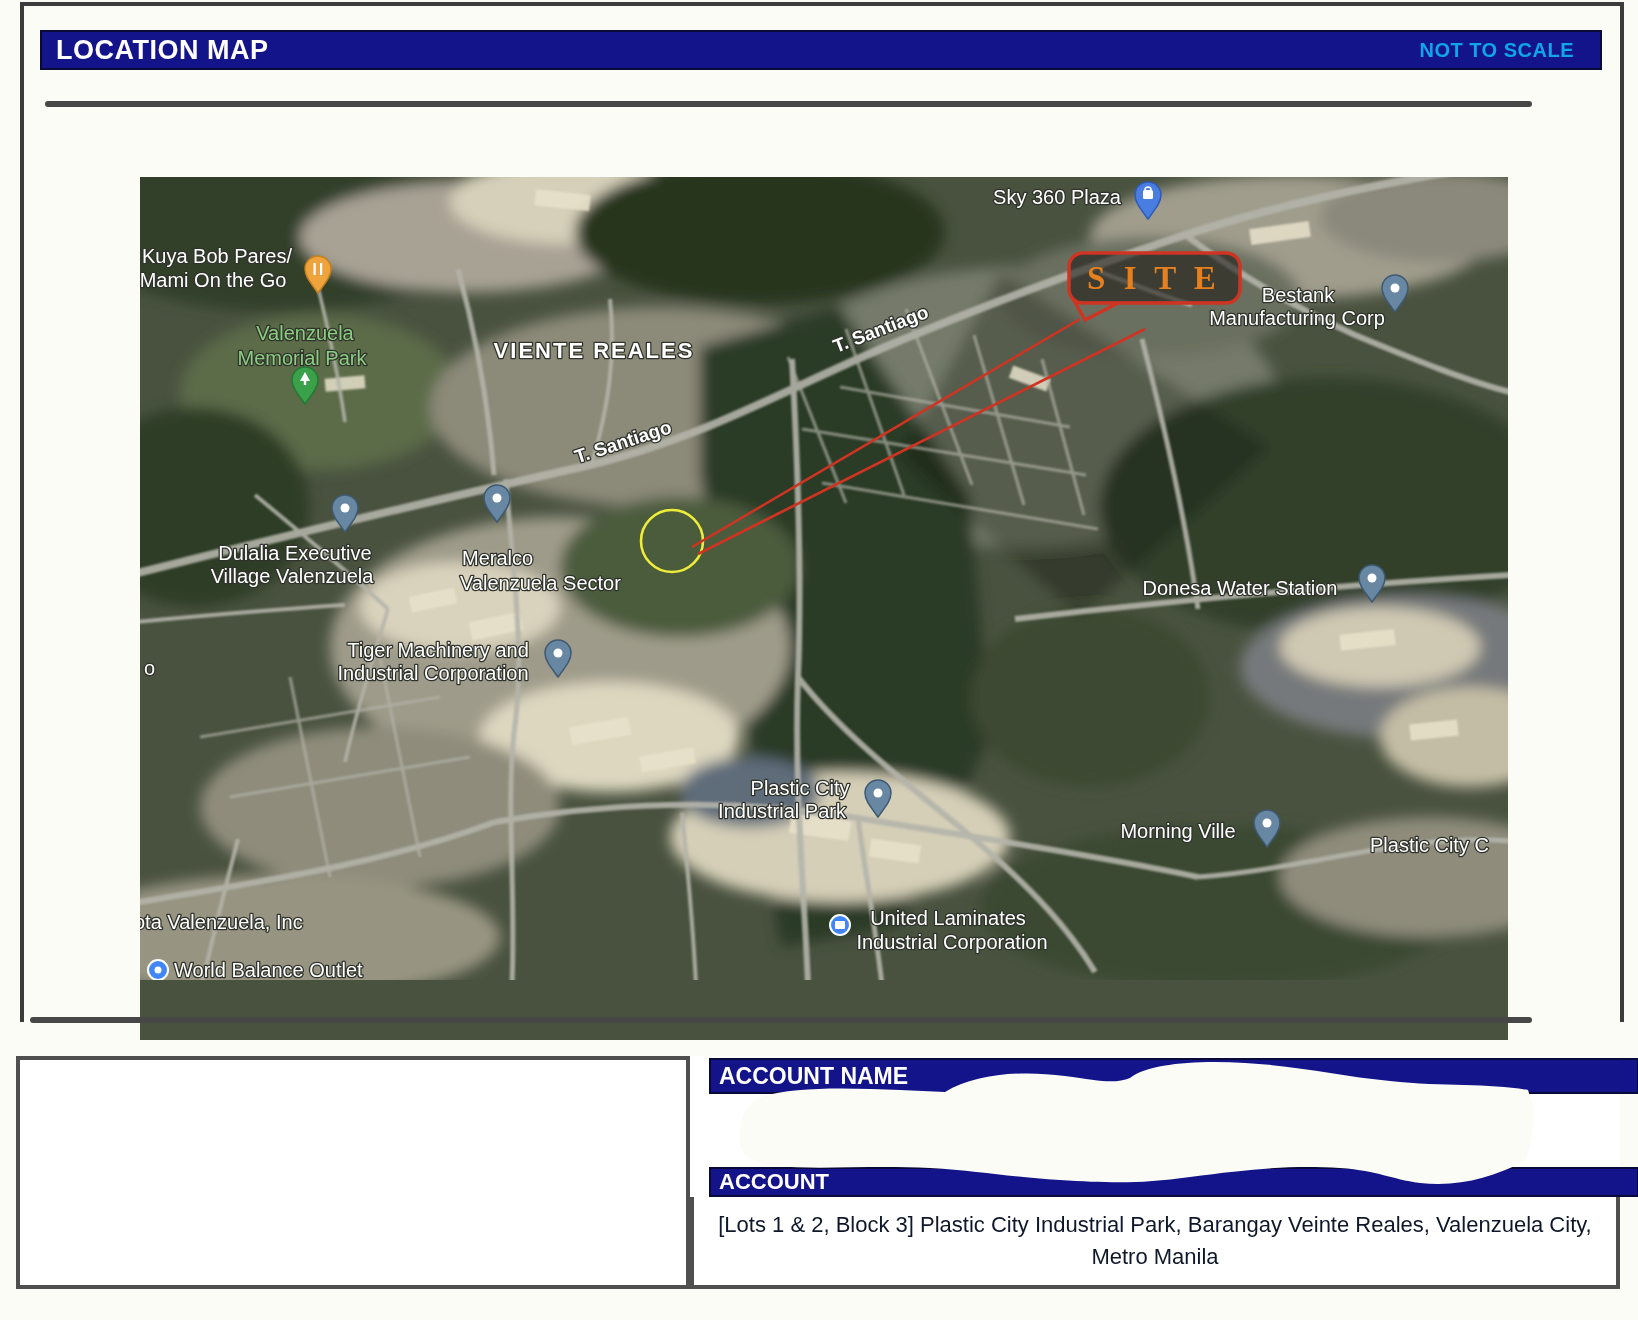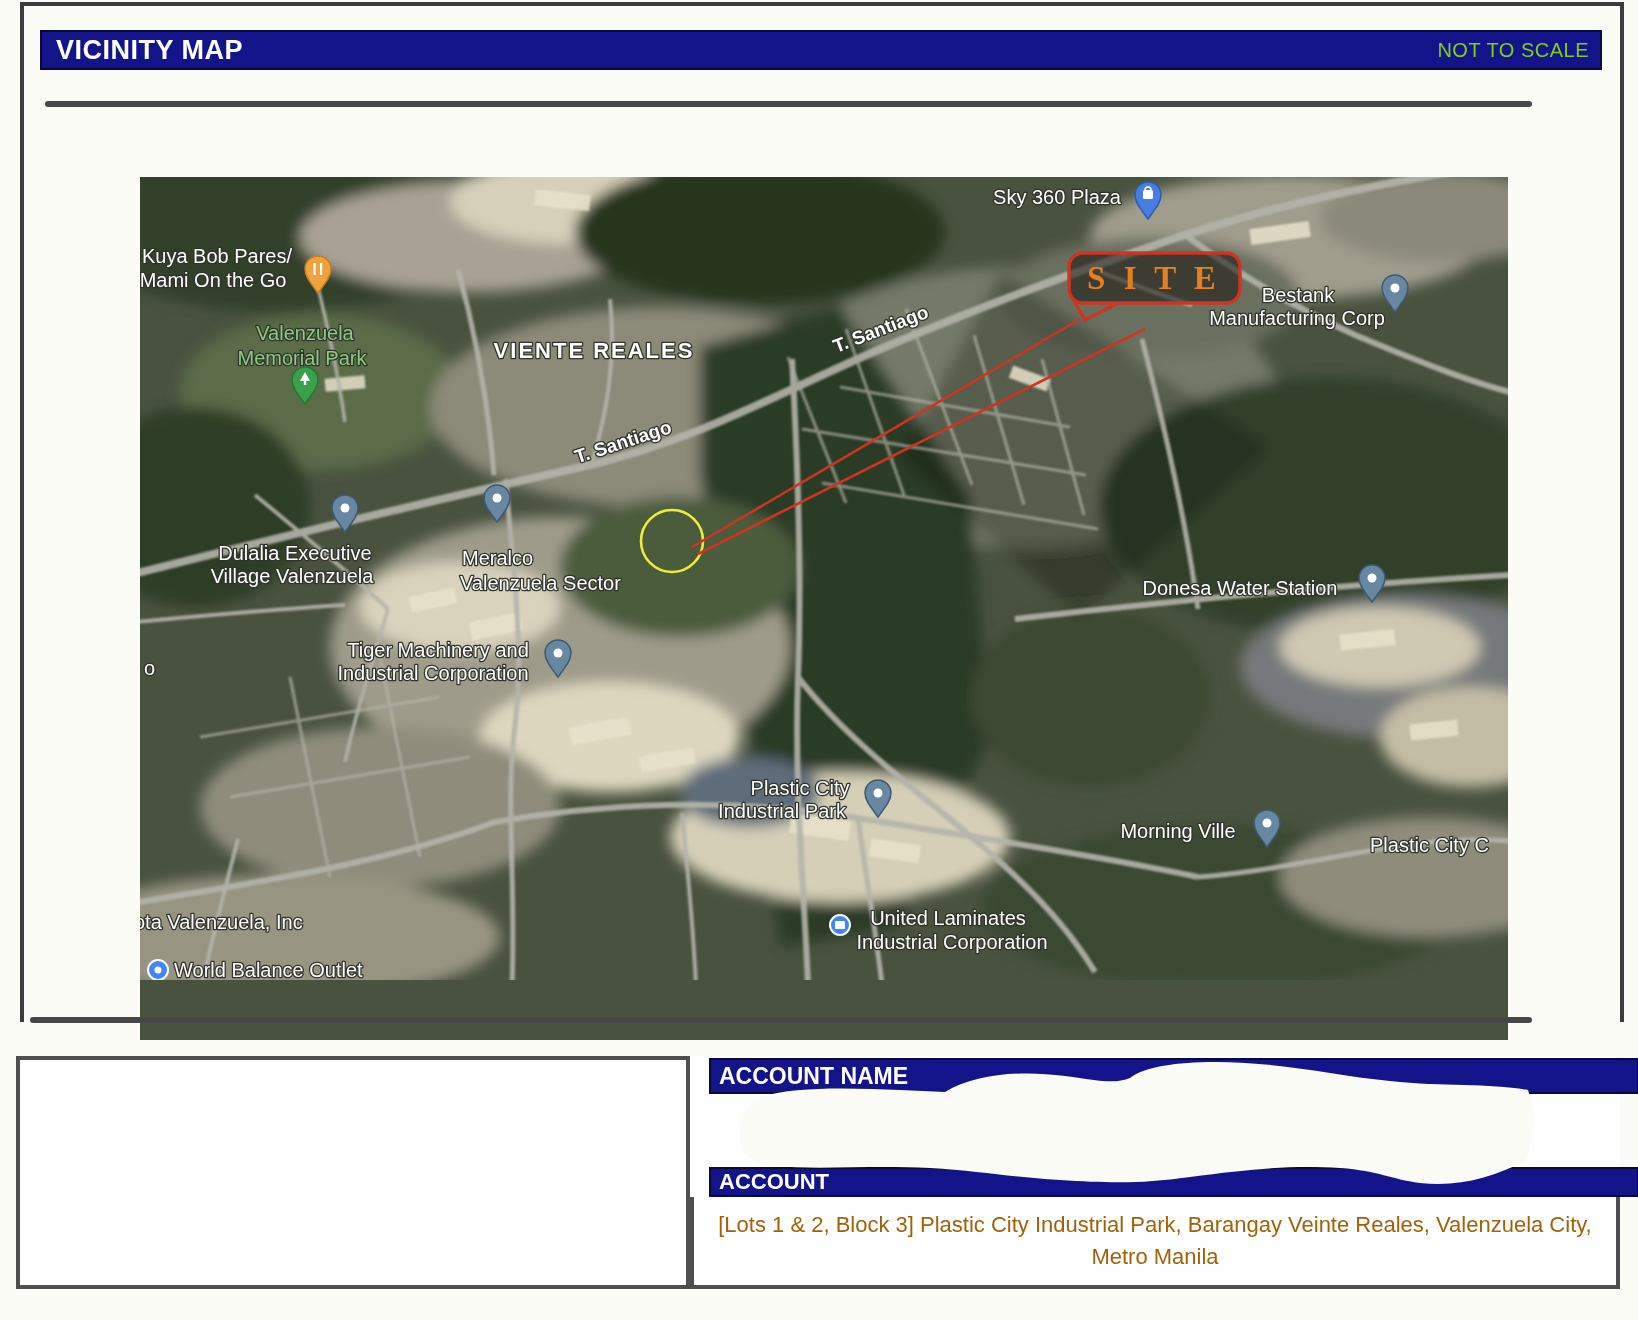--- a/index.html
+++ b/index.html
@@ -5,60 +5,60 @@
   html,body{margin:0;padding:0;}
   .page{position:relative;width:1638px;height:1320px;background:#fcfcf7;overflow:hidden;
         font-family:"Liberation Sans",sans-serif;}
   
   .outer-frame{position:absolute;left:20px;top:2px;width:1596px;height:1016px;
         border-top:4px solid #3c3c3c;border-left:4px solid #3c3c3c;border-right:4px solid #3c3c3c;}
   .title-bar{position:absolute;left:40px;top:30px;width:1562px;height:40px;
         background:#14148a;border:2px solid #0a0a38;box-sizing:border-box;
         display:flex;align-items:center;justify-content:space-between;}
   .title-bar .title{color:#fff;font-weight:bold;font-size:27px;letter-spacing:.5px;padding-left:14px;}
-  .title-bar .scale{color:#84cc16;font-weight:normal;font-size:20px;letter-spacing:.5px;padding-right:11px;}
+  .title-bar .scale{color:#0ea5e9;font-weight:bold;font-size:20px;letter-spacing:.5px;padding-right:26px;}
   .sep{position:absolute;background:#474747;border-radius:3px;}
   .sep.top{left:45px;top:101px;width:1487px;height:6px;}
   .sep.bottom{left:30px;top:1017px;width:1502px;height:6px;}
   .map-wrap{position:absolute;left:140px;top:177px;width:1368px;height:863px;overflow:hidden;
         background:#49523f;}
   .map-wrap svg{display:block;}
 
   
   .empty-box{position:absolute;left:16px;top:1056px;width:674px;height:233px;
         border:4px solid #4f4f4f;box-sizing:border-box;background:#fff;}
   .info-col{position:absolute;left:690px;top:1056px;width:930px;height:233px;background:#fff;}
   .navy-bar{position:absolute;left:0;width:100%;background:#14148a;border:2px solid #0a0a38;
         box-sizing:border-box;color:#fff;font-weight:bold;display:flex;align-items:center;margin-left:19px;}
   .acct-bar{top:2px;height:36px;font-size:23px;padding-left:8px;}
   .loc-bar{top:111px;height:30px;font-size:22px;padding-left:8px;}
   .loc-box{position:absolute;left:0;top:141px;width:100%;height:92px;box-sizing:border-box;
         border-left:4px solid #4f4f4f;border-right:4px solid #4f4f4f;border-bottom:4px solid #4f4f4f;
         background:#fff;display:flex;align-items:center;justify-content:center;}
-  .loc-text{font-size:22px;color:#a16207;text-align:center;line-height:1.45;padding:0 6px;}
+  .loc-text{font-size:22px;color:#0f172a;text-align:center;line-height:1.45;padding:0 6px;}
   .blob-svg{position:absolute;left:0;top:0;z-index:6;pointer-events:none;}
 
   
   .mlab{font-family:"Liberation Sans",sans-serif;font-size:20px;fill:#ffffff;
         paint-order:stroke;stroke:#2f332b;stroke-width:2.6px;stroke-linejoin:round;font-weight:500;}
   .mlab.green{fill:#8bcd82;}
   .mlab.big{font-size:22px;letter-spacing:2px;font-weight:bold;}
   .mlab.road{font-size:19px;font-weight:bold;}
   .site-text{font-family:"Liberation Serif",serif;font-weight:bold;font-size:33px;
         fill:#e6801f;letter-spacing:5px;}
 </style>
 </head>
 <body>
 
 <div class="page">
 
   <div class="outer-frame"></div>
 
   <div class="title-bar">
-    <span class="title">VICINITY MAP</span>
+    <span class="title">LOCATION MAP</span>
     <span class="scale">NOT TO SCALE</span>
   </div>
 
   <div class="sep top"></div>
 
   <div class="map-wrap">
     <svg width="1368" height="803" viewBox="0 0 1368 803">
       <defs>
         <filter id="soft" x="-30%" y="-30%" width="160%" height="160%">
             <feGaussianBlur stdDeviation="7"></feGaussianBlur>

